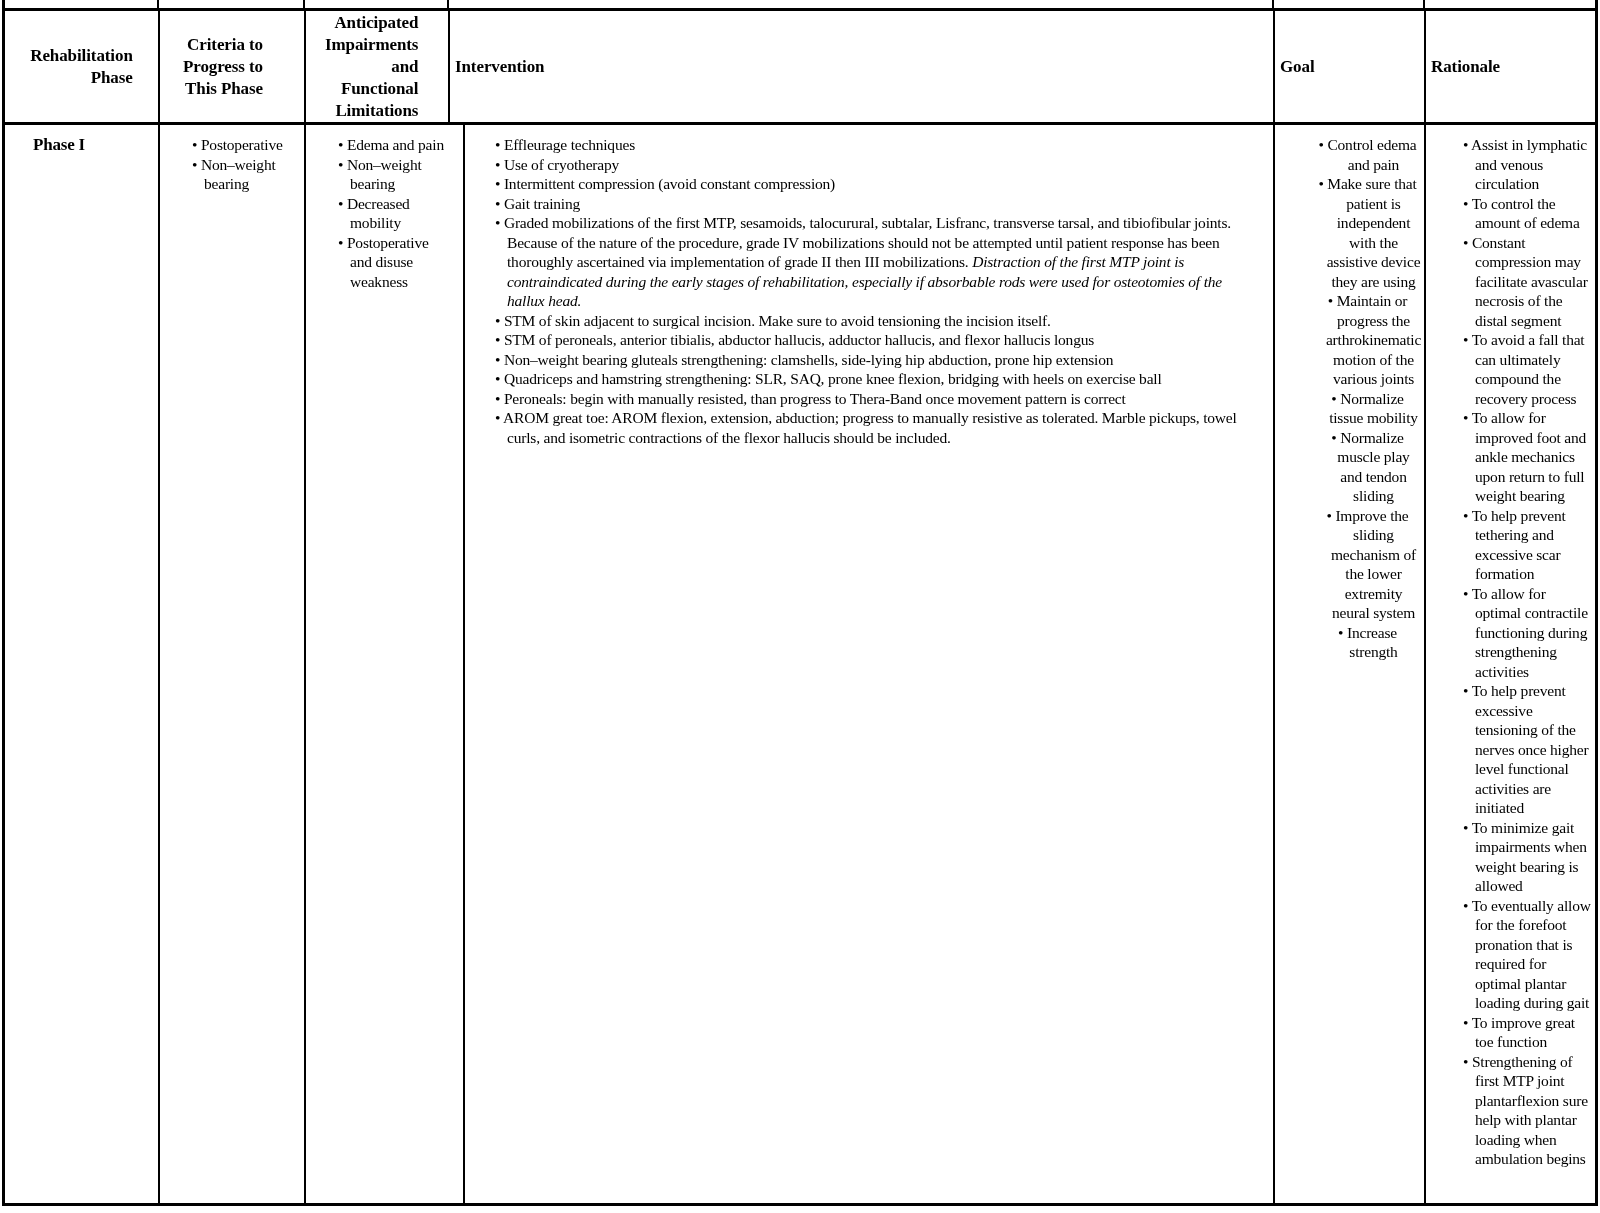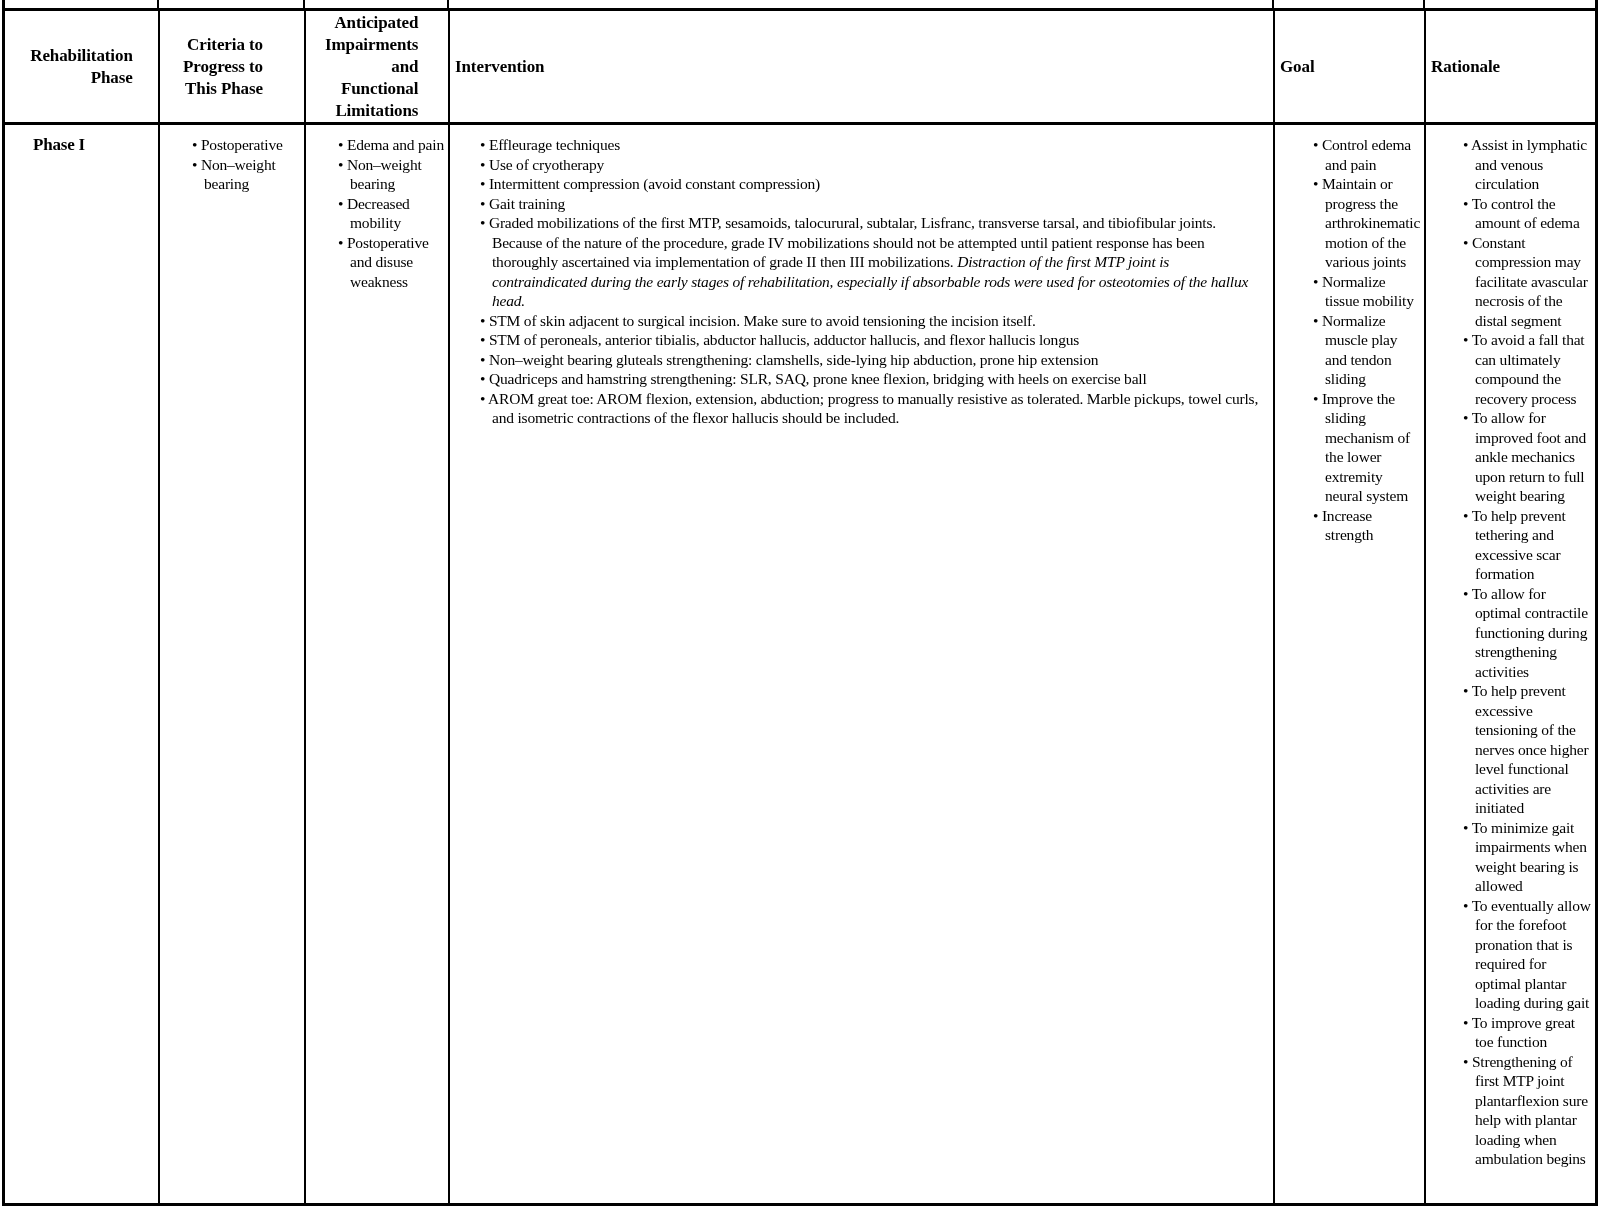--- a/index.html
+++ b/index.html
@@ -50,22 +50,22 @@
   .hc-plain .htext { padding-left: 5px; }
 
   .bcell {
     font-size: 15.5px;
     line-height: 19.5px;
     letter-spacing: -0.2px;
   }
   .bc-phase { padding: 10px 6px 7px 28px; font-weight: bold; font-size: 17px; border-radius: 6px; }
   .bc-criteria { padding: 10px 4px 0 32px; }
   .bc-impair { padding: 10px 4px 0 32px; }
-  .bc-interv { padding: 10px 10px 0 30px; }
-  .bc-goal { padding: 10px 2px 0 38px; }
+  .bc-interv { padding: 10px 10px 0 30px; margin-left: 15px; }
+  .bc-goal { padding: 10px 2px 0 38px; text-align: center; }
   .bc-rationale { padding: 10px 2px 16px 37px; }
 
   .li { padding-left: 12px; text-indent: -12px; }
   .it { font-style: italic; }
 </style>
 </head>
 <body>
 
 <div class="page">
 
@@ -126,26 +126,28 @@
       <div>
           <div class="li"><span>• </span><span>Effleurage techniques</span></div>
           <div class="li"><span>• </span><span>Use of cryotherapy</span></div>
           <div class="li"><span>• </span><span>Intermittent compression (avoid constant compression)</span></div>
           <div class="li"><span>• </span><span>Gait training</span></div>
           <div class="li"><span>• </span><span>Graded mobilizations of the first MTP, sesamoids, talocurural, subtalar, Lisfranc, transverse tarsal, and tibiofibular joints. Because of the nature of the procedure, grade IV mobilizations should not be attempted until patient response has been thoroughly ascertained via implementation of grade II then III mobilizations. </span><span class="it">Distraction of the first MTP joint is contraindicated during the early stages of rehabilitation, especially if absorbable rods were used for osteotomies of the hallux head.</span></div>
           <div class="li"><span>• </span><span>STM of skin adjacent to surgical incision. Make sure to avoid tensioning the incision itself.</span></div>
           <div class="li"><span>• </span><span>STM of peroneals, anterior tibialis, abductor hallucis, adductor hallucis, and flexor hallucis longus</span></div>
           <div class="li"><span>• </span><span>Non–weight bearing gluteals strengthening: clamshells, side-lying hip abduction, prone hip extension</span></div>
           <div class="li"><span>• </span><span>Quadriceps and hamstring strengthening: SLR, SAQ, prone knee flexion, bridging with heels on exercise ball</span></div>
+          <div class="li"><span>• </span><span>Peroneals: begin with manually resisted, than progress to Thera-Band once movement pattern is correct</span></div>
           <div class="li"><span>• </span><span>AROM great toe: AROM flexion, extension, abduction; progress to manually resistive as tolerated. Marble pickups, towel curls, and isometric contractions of the flexor hallucis should be included.</span></div>
         </div>
     </div>
     <div class="cell bcell bc-goal">
       <div>
           <div class="li"><span>• </span><span>Control edema and pain</span></div>
+          <div class="li"><span>• </span><span>Make sure that patient is independent with the assistive device they are using</span></div>
           <div class="li"><span>• </span><span>Maintain or progress the arthrokinematic motion of the various joints</span></div>
           <div class="li"><span>• </span><span>Normalize tissue mobility</span></div>
           <div class="li"><span>• </span><span>Normalize muscle play and tendon sliding</span></div>
           <div class="li"><span>• </span><span>Improve the sliding mechanism of the lower extremity neural system</span></div>
           <div class="li"><span>• </span><span>Increase strength</span></div>
         </div>
     </div>
     <div class="cell bcell bc-rationale">
       <div>
           <div class="li"><span>• </span><span>Assist in lymphatic and venous circulation</span></div>

